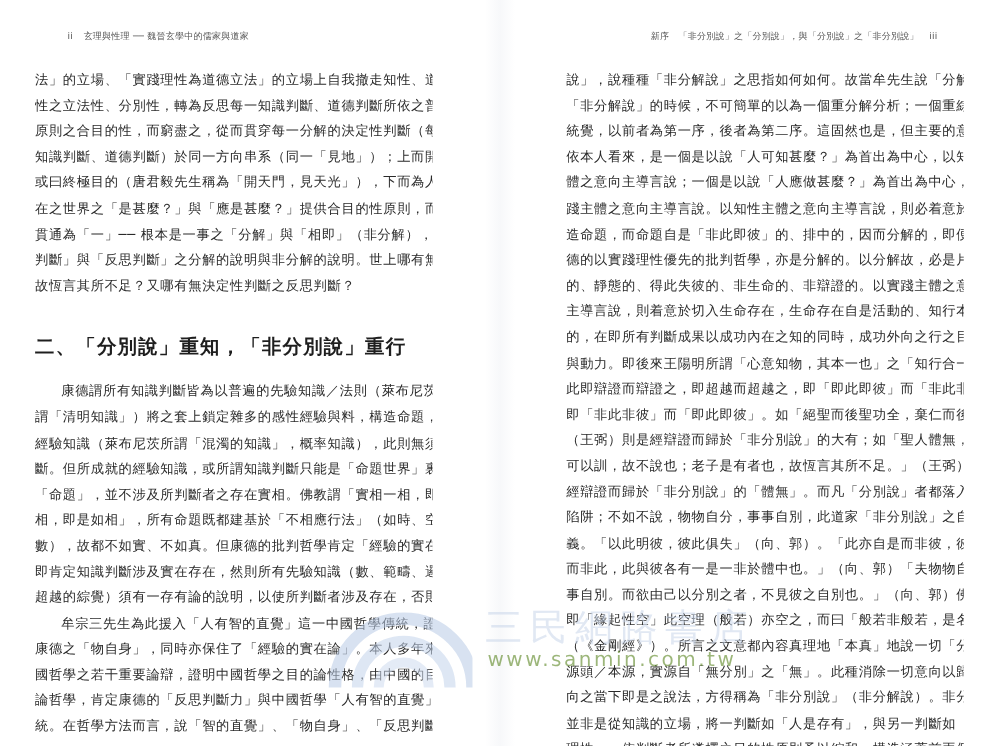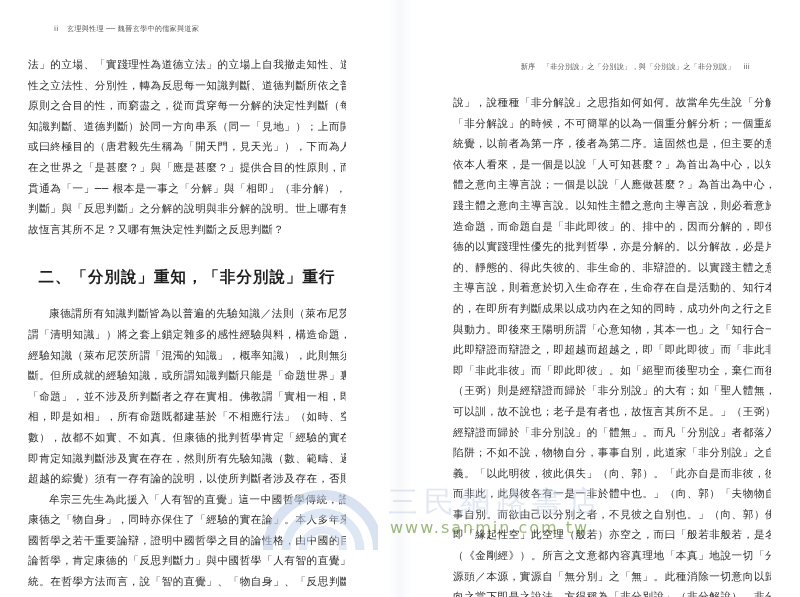--- a/index.html
+++ b/index.html
@@ -5,21 +5,21 @@
   html, body { margin: 0; padding: 0; }
   body {
     width: 800px; height: 597px; overflow: hidden;
     background: #ffffff; position: relative;
     font-family: "DejaVu Serif", "Liberation Serif", serif;
     color: #2a2a2a;
   }
   .spread { position: absolute; inset: 0; }
   .page { position: absolute; top: 0; height: 490px; }
   .page-left { left: 0; width: 400px; }
-  .page-right { left: 400px; width: 400px; margin-top: 38px; }
+  .page-right { left: 400px; width: 400px; }
   .gutter {
     position: absolute; left: 388px; top: 0; width: 24px; height: 597px;
     background: linear-gradient(to right, #ffffff, #f7f8fa 50%, #ffffff);
   }
   .running-head {
     position: absolute; top: 24px; font-size: 7.2px; color: #555;
     font-family: "DejaVu Sans", "Liberation Sans", sans-serif;
     white-space: nowrap; letter-spacing: 0.2px;
   }
   .page-left .running-head { left: 48px; }
@@ -27,21 +27,21 @@
   .running-head .folio { display: inline-block; margin: 0 6px; }
   .body-text {
     position: absolute; top: 54px; font-size: 10.6px; line-height: 20.6px;
     letter-spacing: 0.55px; text-align: justify;
   }
   .page-left .body-text { left: 28px; width: 318px; }
   .page-right .body-text { left: 53px; width: 318px; }
   .line { display: block; white-space: nowrap; overflow: hidden; height: 20.6px; }
   .line.indent { padding-left: 21px; }
   .section-heading {
-    display: block; text-align: center; font-size: 15.5px; font-weight: bold;
+    display: block; text-align: left; font-size: 15.5px; font-weight: bold;
     height: 40px; line-height: 40px; margin: 18px 0 6px 0; letter-spacing: 1px;
     color: #1e1e1e;
   }
   .watermark {
     position: absolute; left: 258px; top: 480px; width: 280px; height: 60px;
     pointer-events: none; opacity: 0.55;
   }
   .wm-arc {
     position: absolute; left: 0; top: 0; width: 120px; height: 120px;
   }

